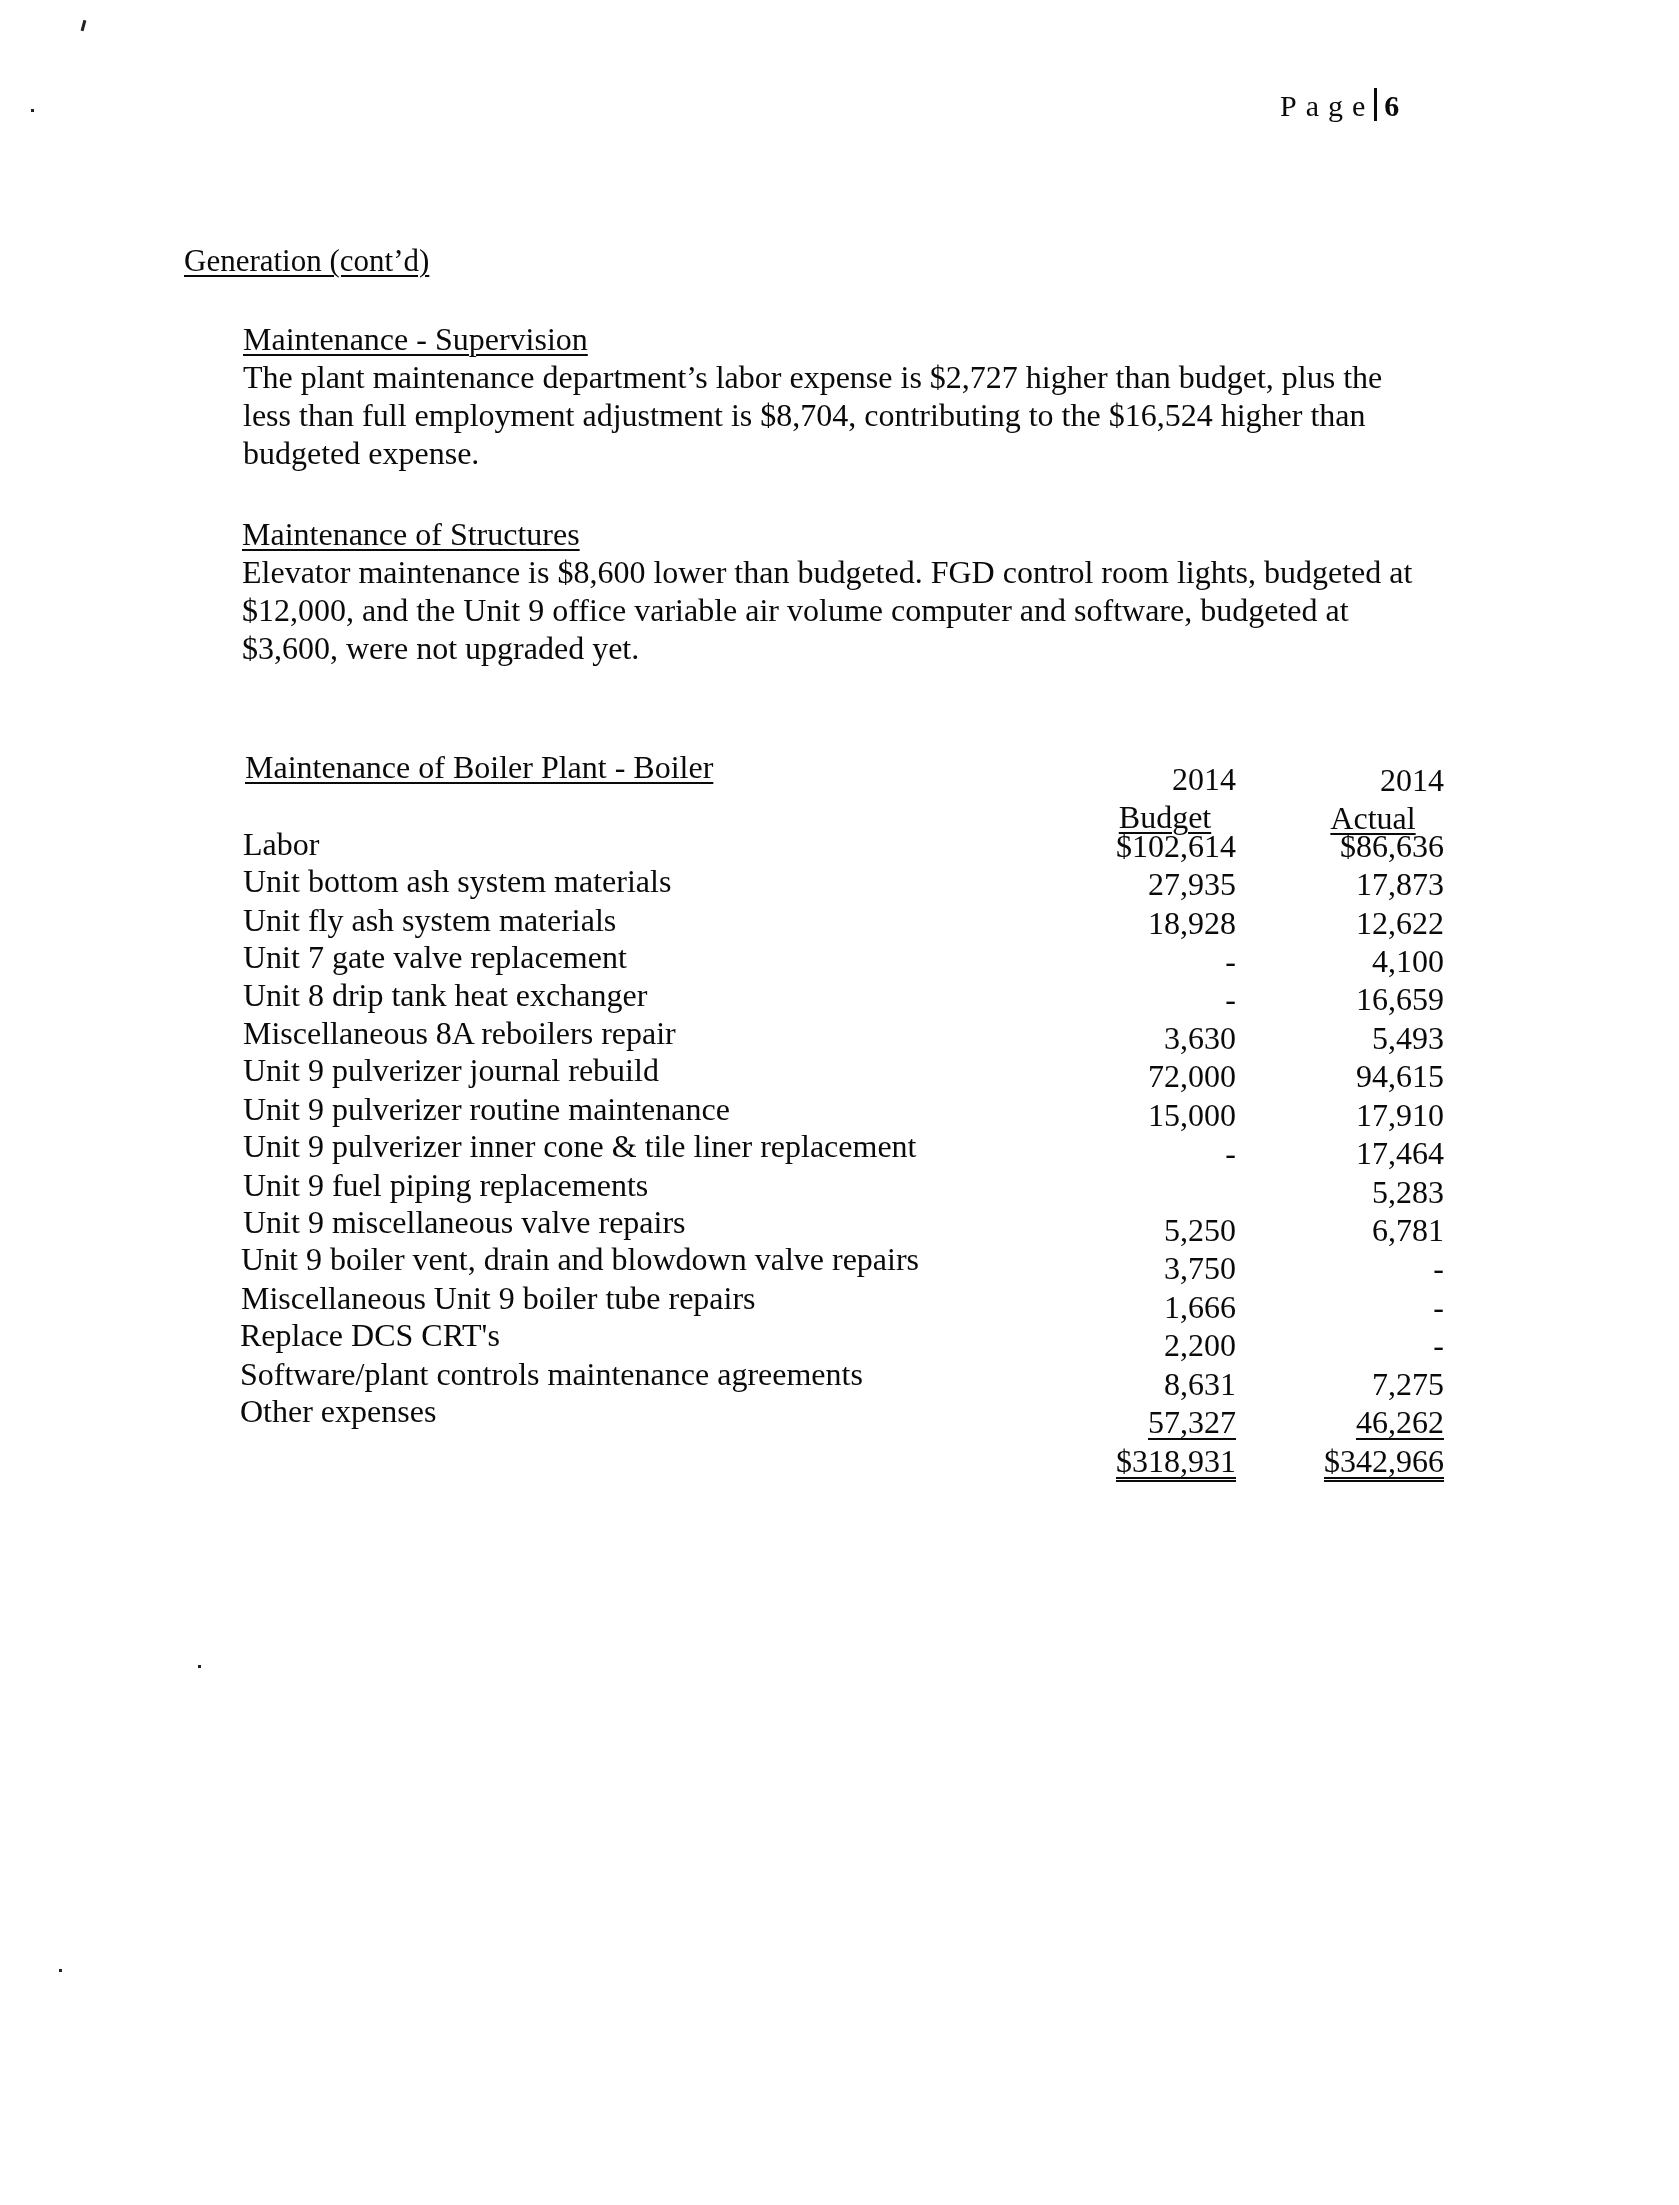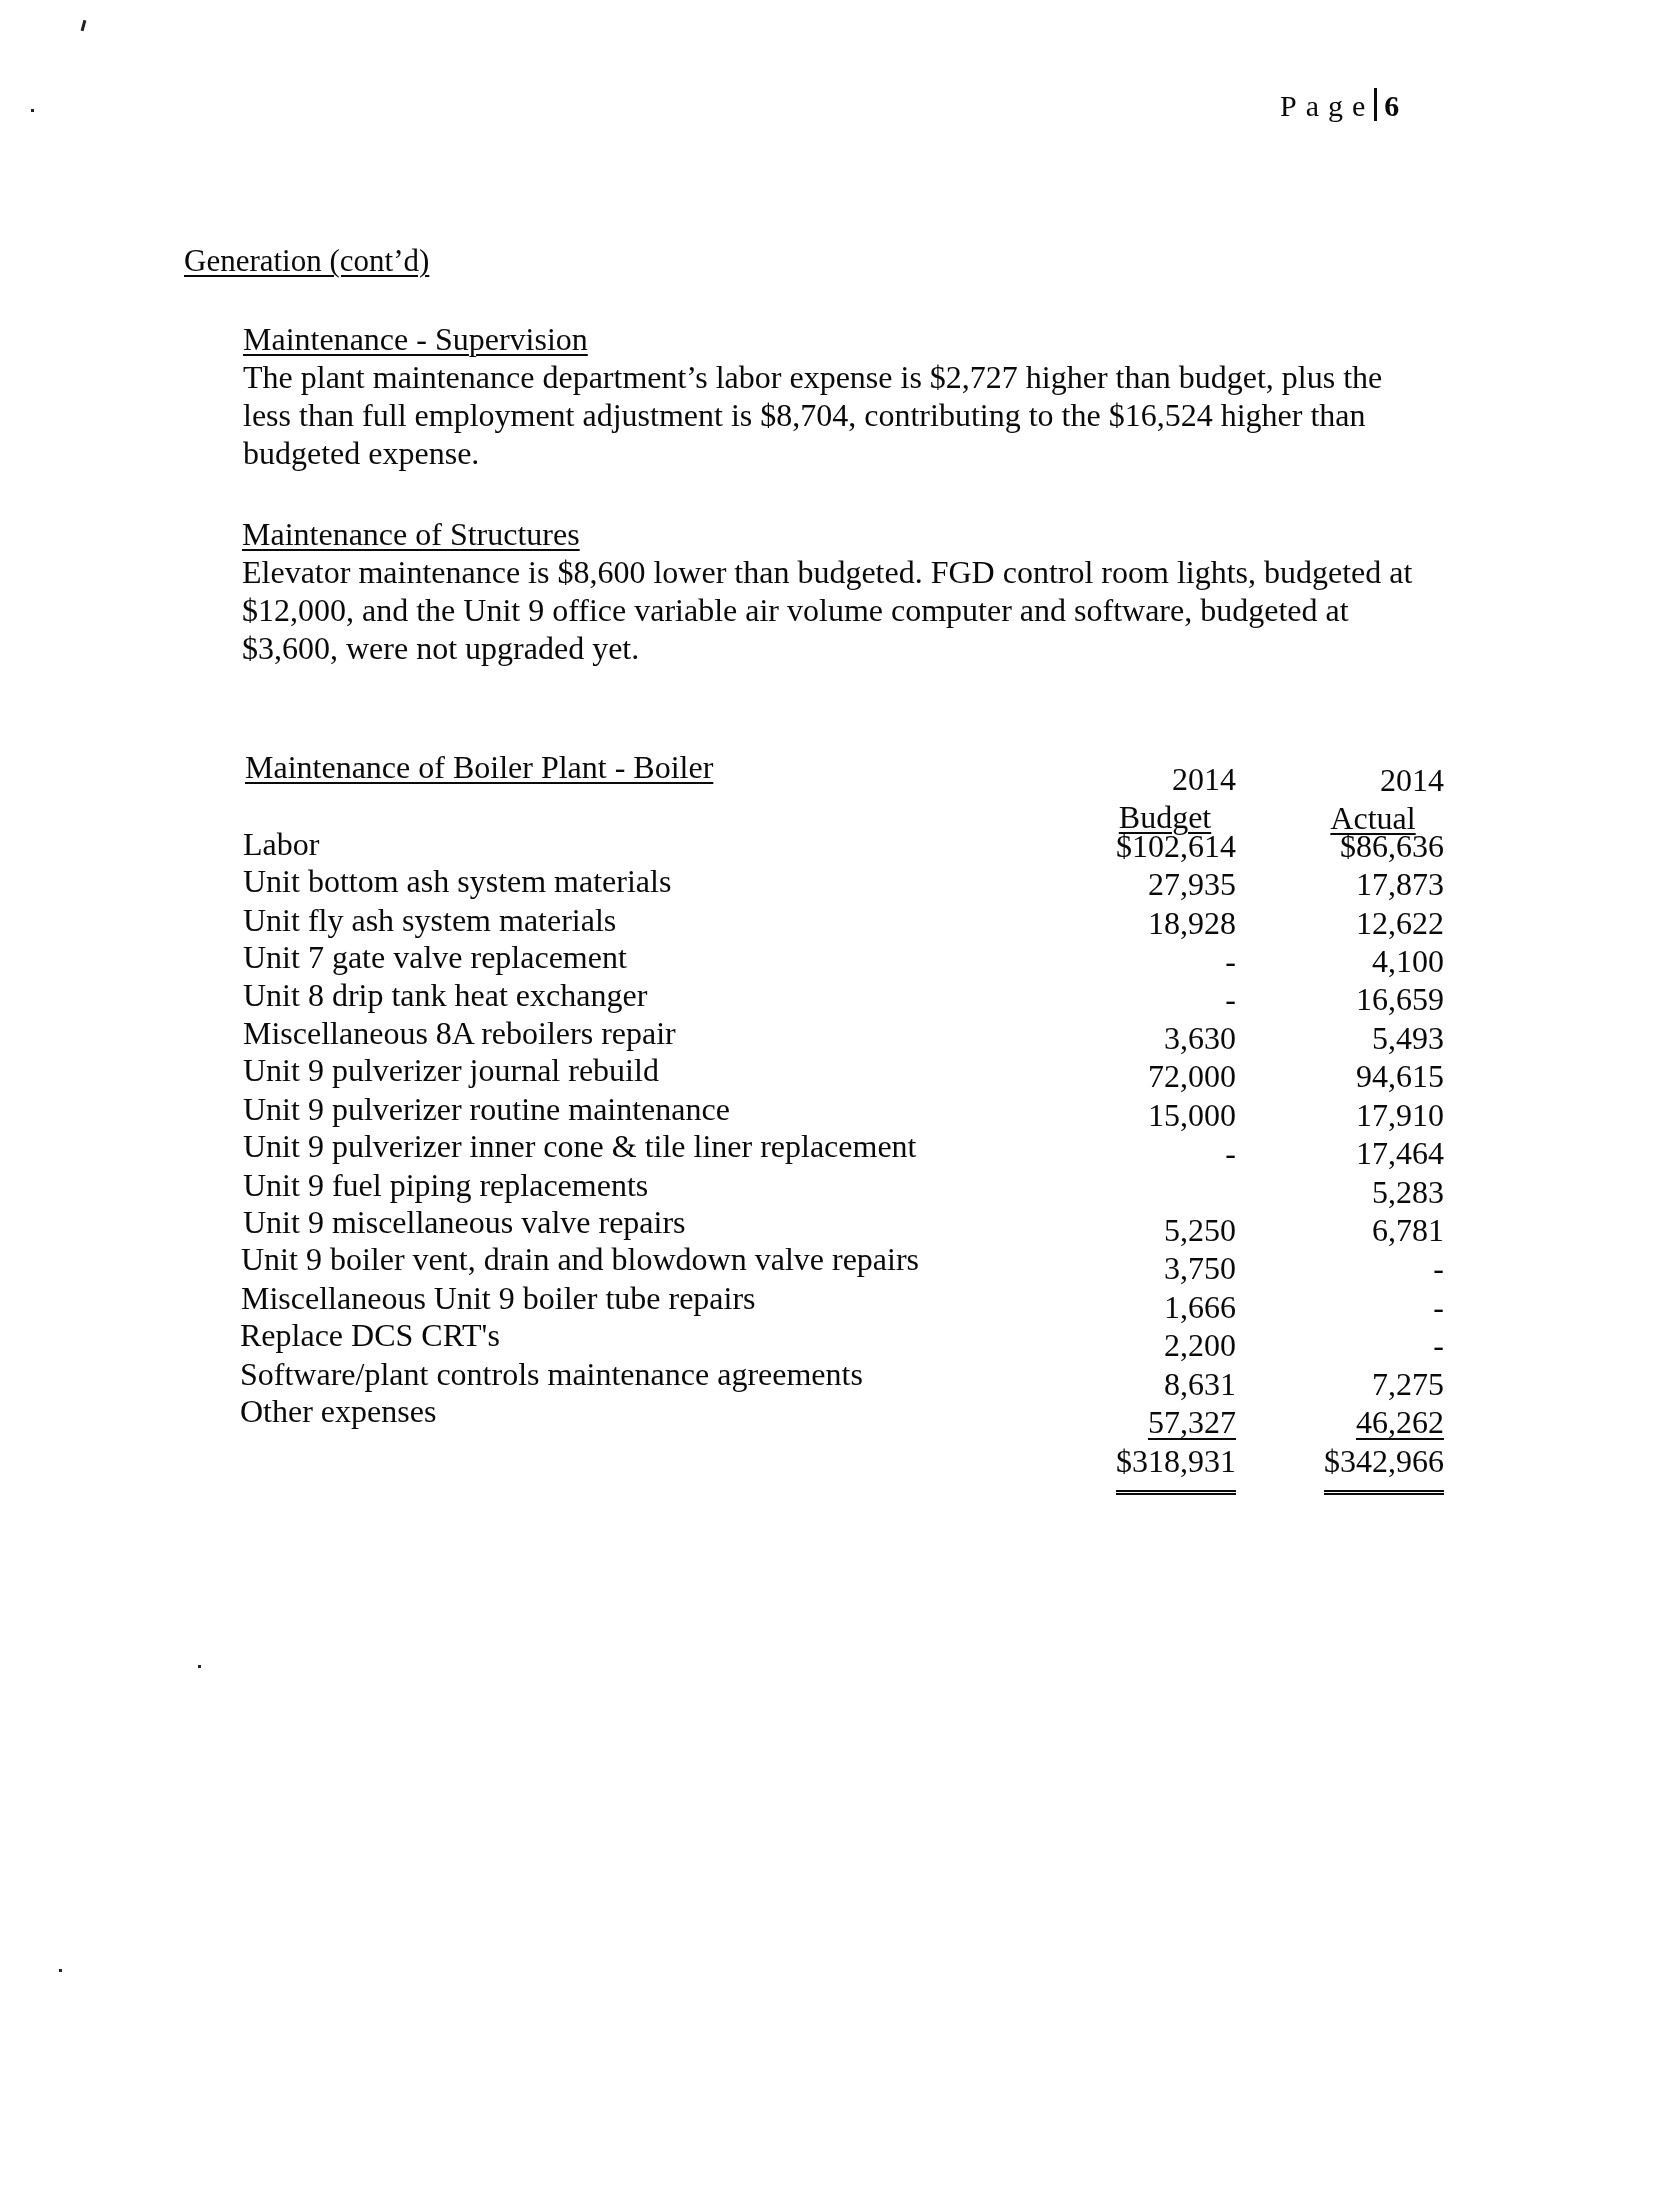--- a/index.html
+++ b/index.html
@@ -78,21 +78,21 @@
       position: absolute;
       left: 1278px;
       width: 166px;
       text-align: right;
       white-space: nowrap;
     }
     .row .dash-budget { padding-right: 6px; }
     .single-ul { text-decoration: underline; text-decoration-thickness: 2px; text-underline-offset: 5px; }
     .double-ul {
       border-bottom: 5px double #0a0a0a;
-      padding-bottom: 13px;
+      padding-bottom: 0px;
       line-height: 31px;
       display: inline-block;
     }
     .speck { position: absolute; background: #222; }
   </style>
 </head>
 <body>
 
 <div class="speck" style="left:82px;top:20px;width:2.5px;height:11px;transform:rotate(15deg);"></div>
 <div class="speck" style="left:31px;top:109px;width:2.5px;height:2.5px;"></div>

